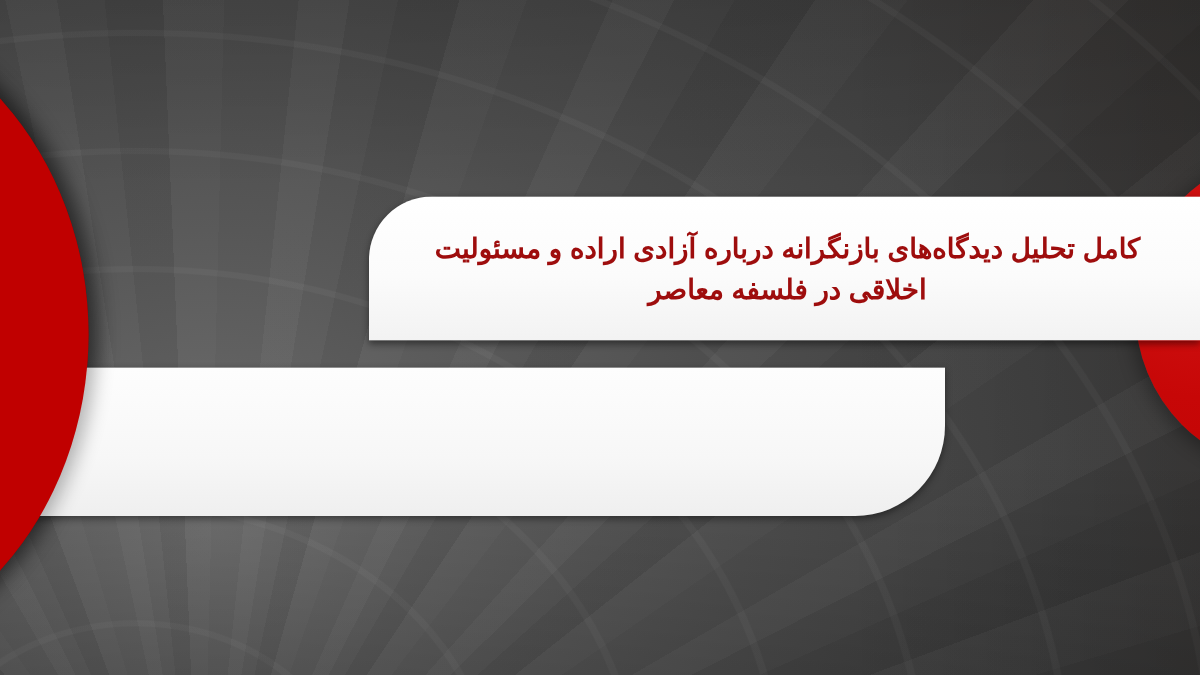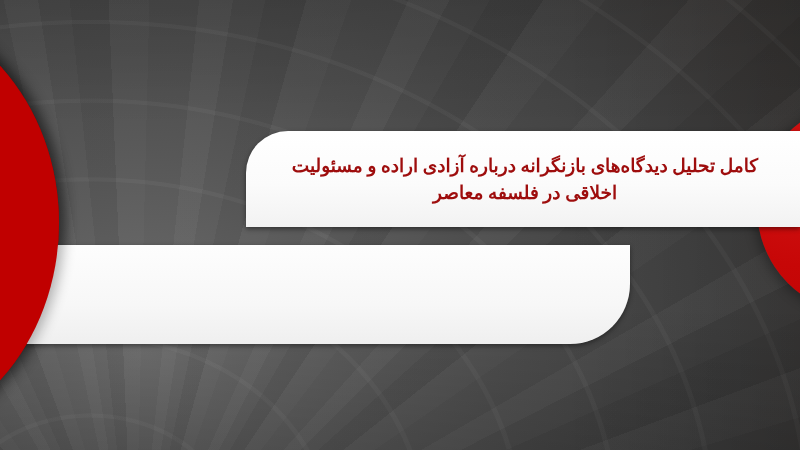--- a/index.html
+++ b/index.html
@@ -5,21 +5,21 @@
   html, body {
     margin: 0;
     padding: 0;
     background: #1c1c1c;
   }
   #slide {
     position: relative;
     width: 800px;
     height: 450px;
     overflow: hidden;
-    font-family: Liberation Serif, serif;
+    font-family: Liberation Sans, sans-serif;
     background: #3a3a3a;
   }
 
   
   .bg-base {
     position: absolute;
     inset: 0;
     background:
       radial-gradient(ellipse 1100px 900px at 18% 78%,
         #6e6e6e 0%, #616161 12%, #575757 22%, #4e4e4e 32%,

